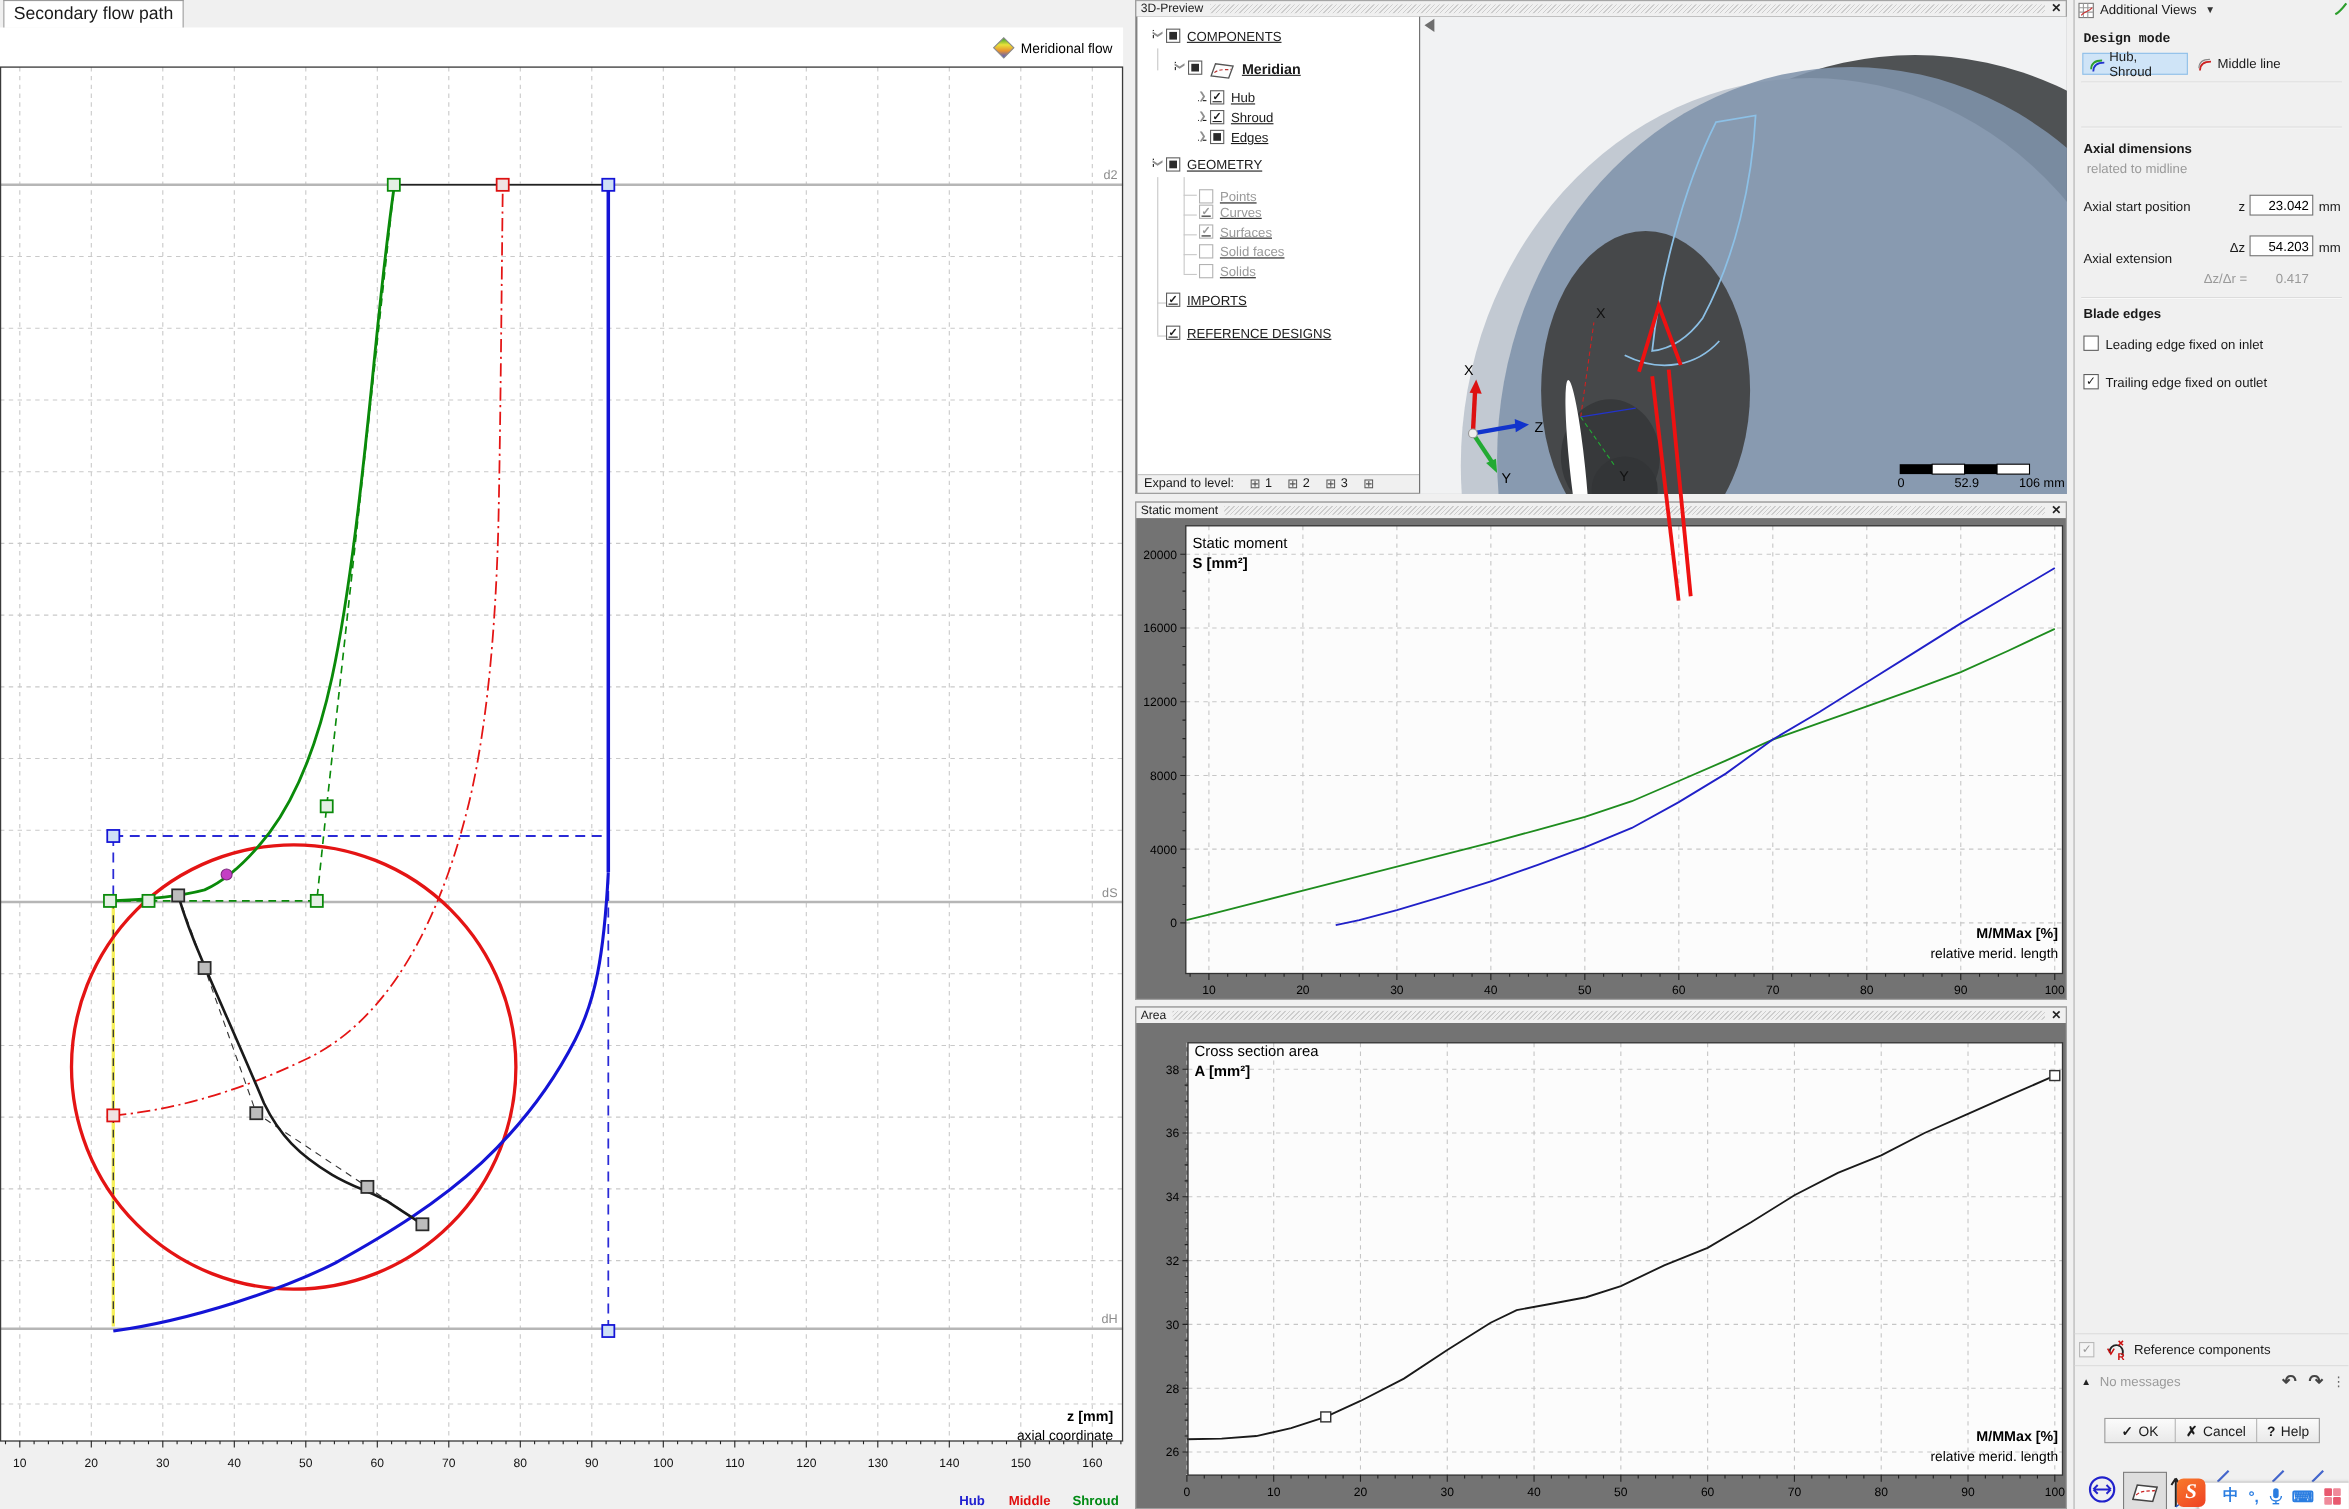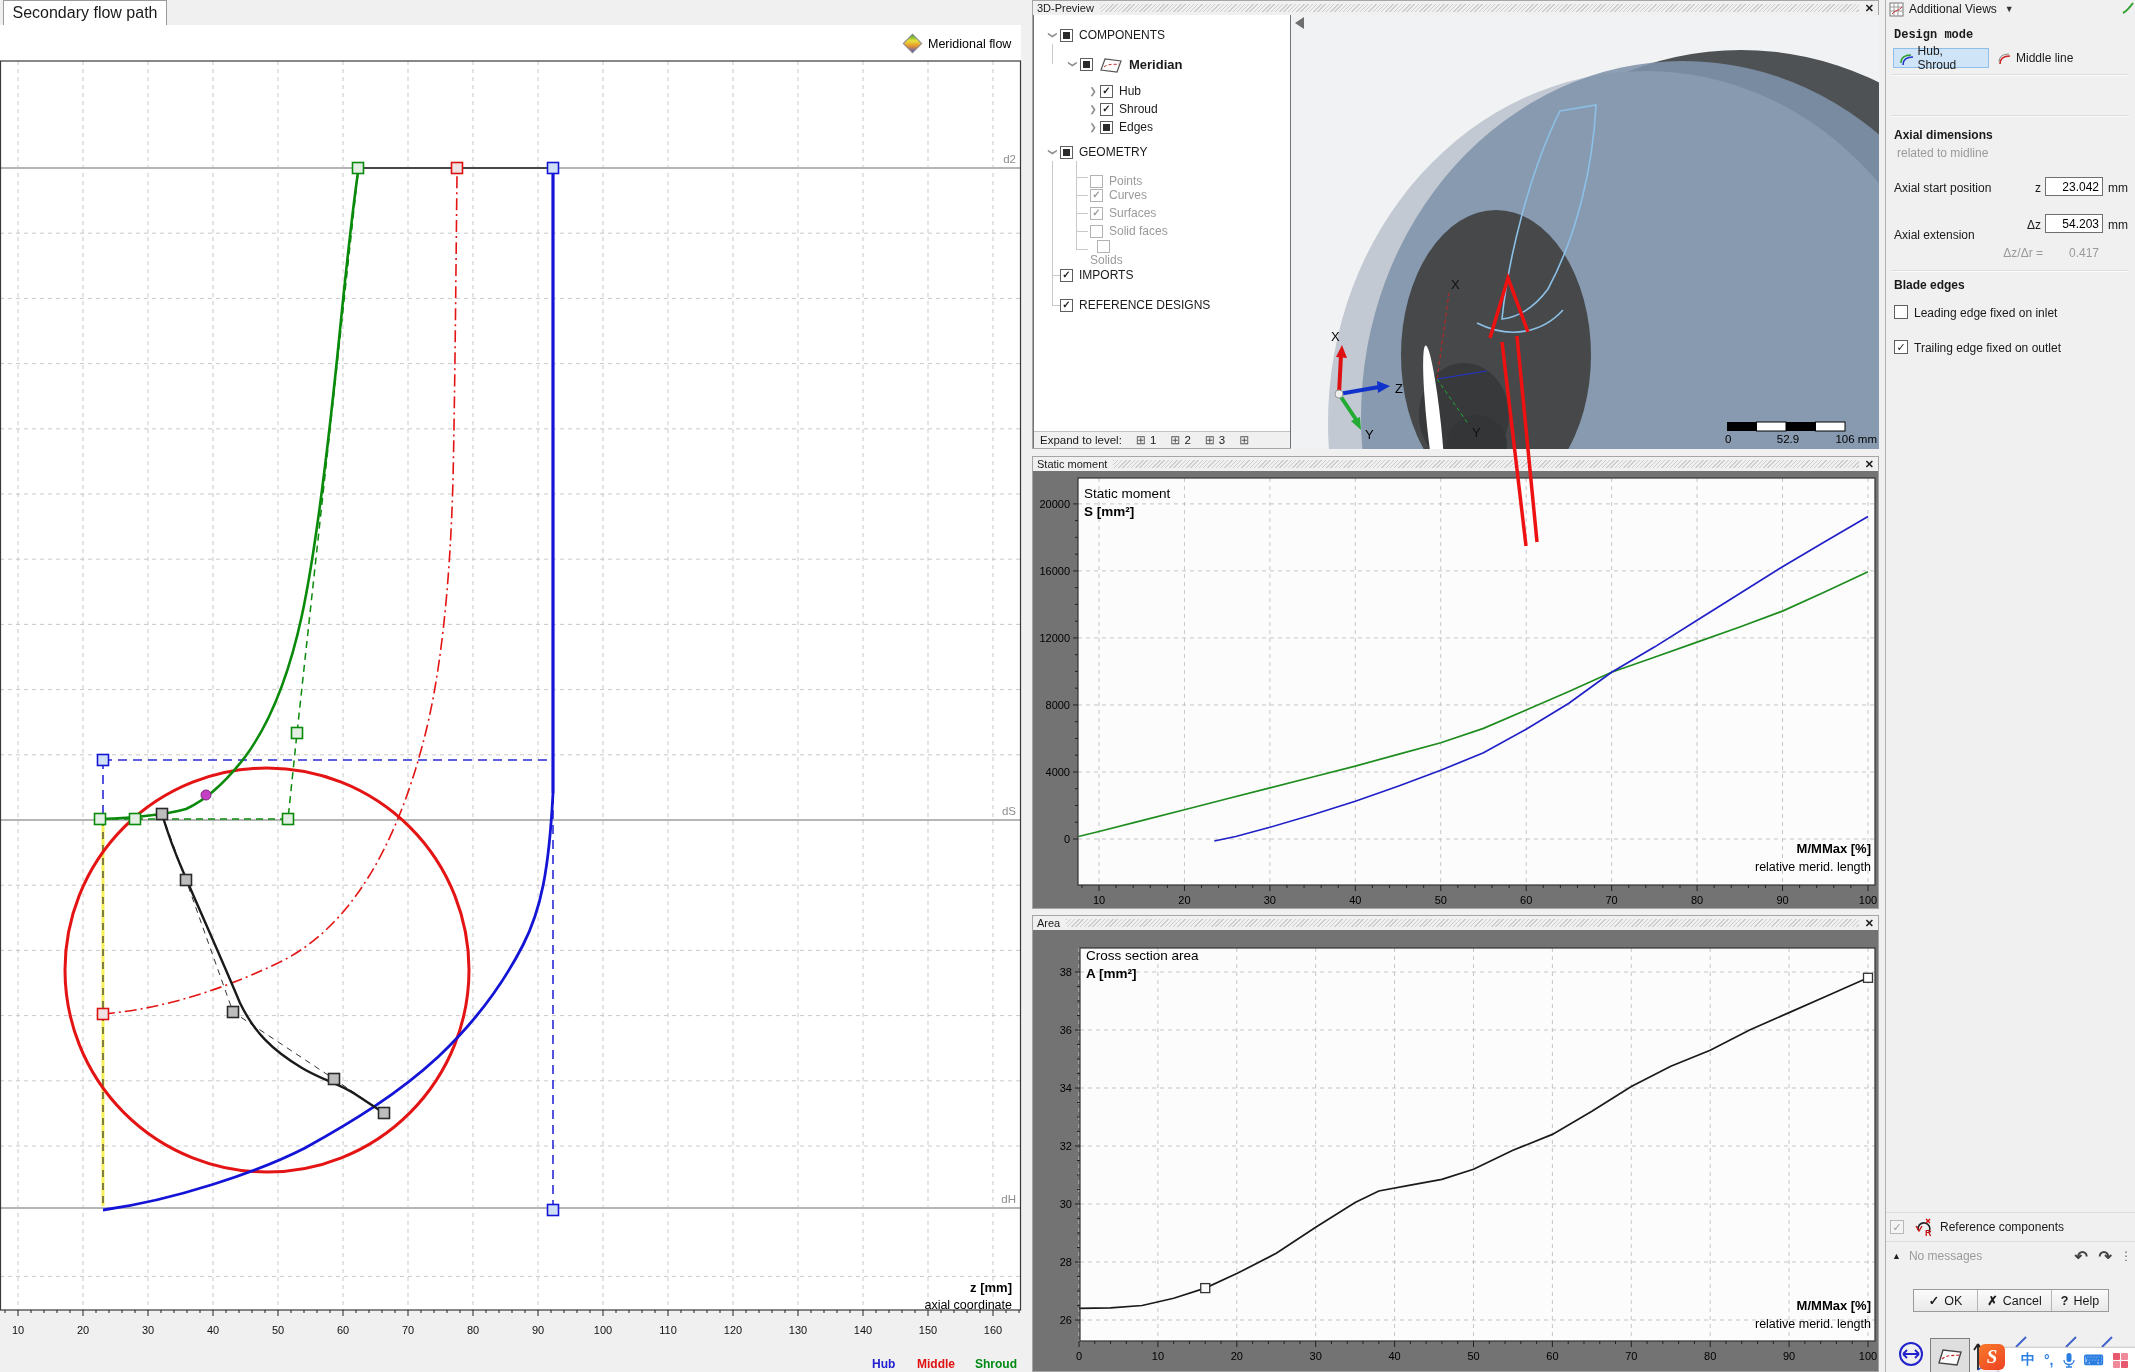--- a/index.html
+++ b/index.html
@@ -15,21 +15,21 @@
   .tick{stroke:#222;stroke-width:1;}
   .tick-label{font-size:11px;fill:#111;}
   .frame{fill:none;stroke:#3a3a3a;stroke-width:1.2;}
   
   .panel{position:absolute;background:#737373;border:1px solid #a5a5a5;box-sizing:border-box;}
   .panel-header{position:absolute;left:0;top:0;right:0;height:14px;display:flex;align-items:center;padding:0 4px;font-size:11px;background:#f0f0f0;z-index:5;}
   .panel-header .hatch{flex:1;height:8px;margin:0 6px;background:repeating-linear-gradient(135deg,#cdcdcd 0 1px,transparent 1px 3px);}
   .close-x{font-weight:bold;font-size:11px;color:#222;line-height:10px;}
   
   #tree-pane{left:1px;top:14px;width:256px;height:416px;background:#fff;overflow:hidden;}
-  .tree-row{position:absolute;display:flex;align-items:center;height:18px;white-space:nowrap;}
+  .tree-row{position:absolute;display:flex;align-items:flex-start;height:18px;white-space:nowrap;text-decoration:underline;}
   .chev{width:14px;color:#8f8f8f;font-size:9px;display:inline-block;text-align:center;}
   .chev.open{transform:rotate(90deg);}
   .cbox{width:13px;height:13px;border:1px solid #5f5f5f;background:#fff;box-sizing:border-box;margin-right:6px;flex:none;display:flex;align-items:center;justify-content:center;font-size:10px;line-height:10px;}
   .cbox.partial::after{content:"";width:7px;height:7px;background:#2b2b2b;display:block;}
   .cbox.checked::after{content:"✓";color:#1a1a1a;font-weight:bold;}
   .cbox.disabled{border-color:#b2b2b2;}
   .cbox.disabled.checked::after{color:#9a9a9a;}
   .tree-label{font-size:12px;}
   .tree-label.dim{color:#9a9a9a;}
   .tree-label.bold{font-weight:bold;font-size:13px;}
@@ -308,21 +308,21 @@
         <span class="tree-label dim">Curves</span>
       </div>
       <div class="tree-row" style="top: 189px; left: 56px;">
         <span class="cbox checked disabled"></span>
         <span class="tree-label dim">Surfaces</span>
       </div>
       <div class="tree-row" style="top: 207px; left: 56px;">
         <span class="cbox unchecked disabled"></span>
         <span class="tree-label dim">Solid faces</span>
       </div>
-      <div class="tree-row" style="top: 225px; left: 56px; flex-direction: column;">
+      <div class="tree-row" style="top: 225px; left: 56px;">
         <span class="cbox unchecked disabled"></span>
         <span class="tree-label dim">Solids</span>
       </div>
       <div class="tree-row" style="top: 251px; left: 26px;">
         <span class="cbox checked"></span>
         <span class="tree-label">IMPORTS</span>
       </div>
       <div class="tree-row" style="top: 281px; left: 26px;">
         <span class="cbox checked"></span>
         <span class="tree-label">REFERENCE DESIGNS</span>

